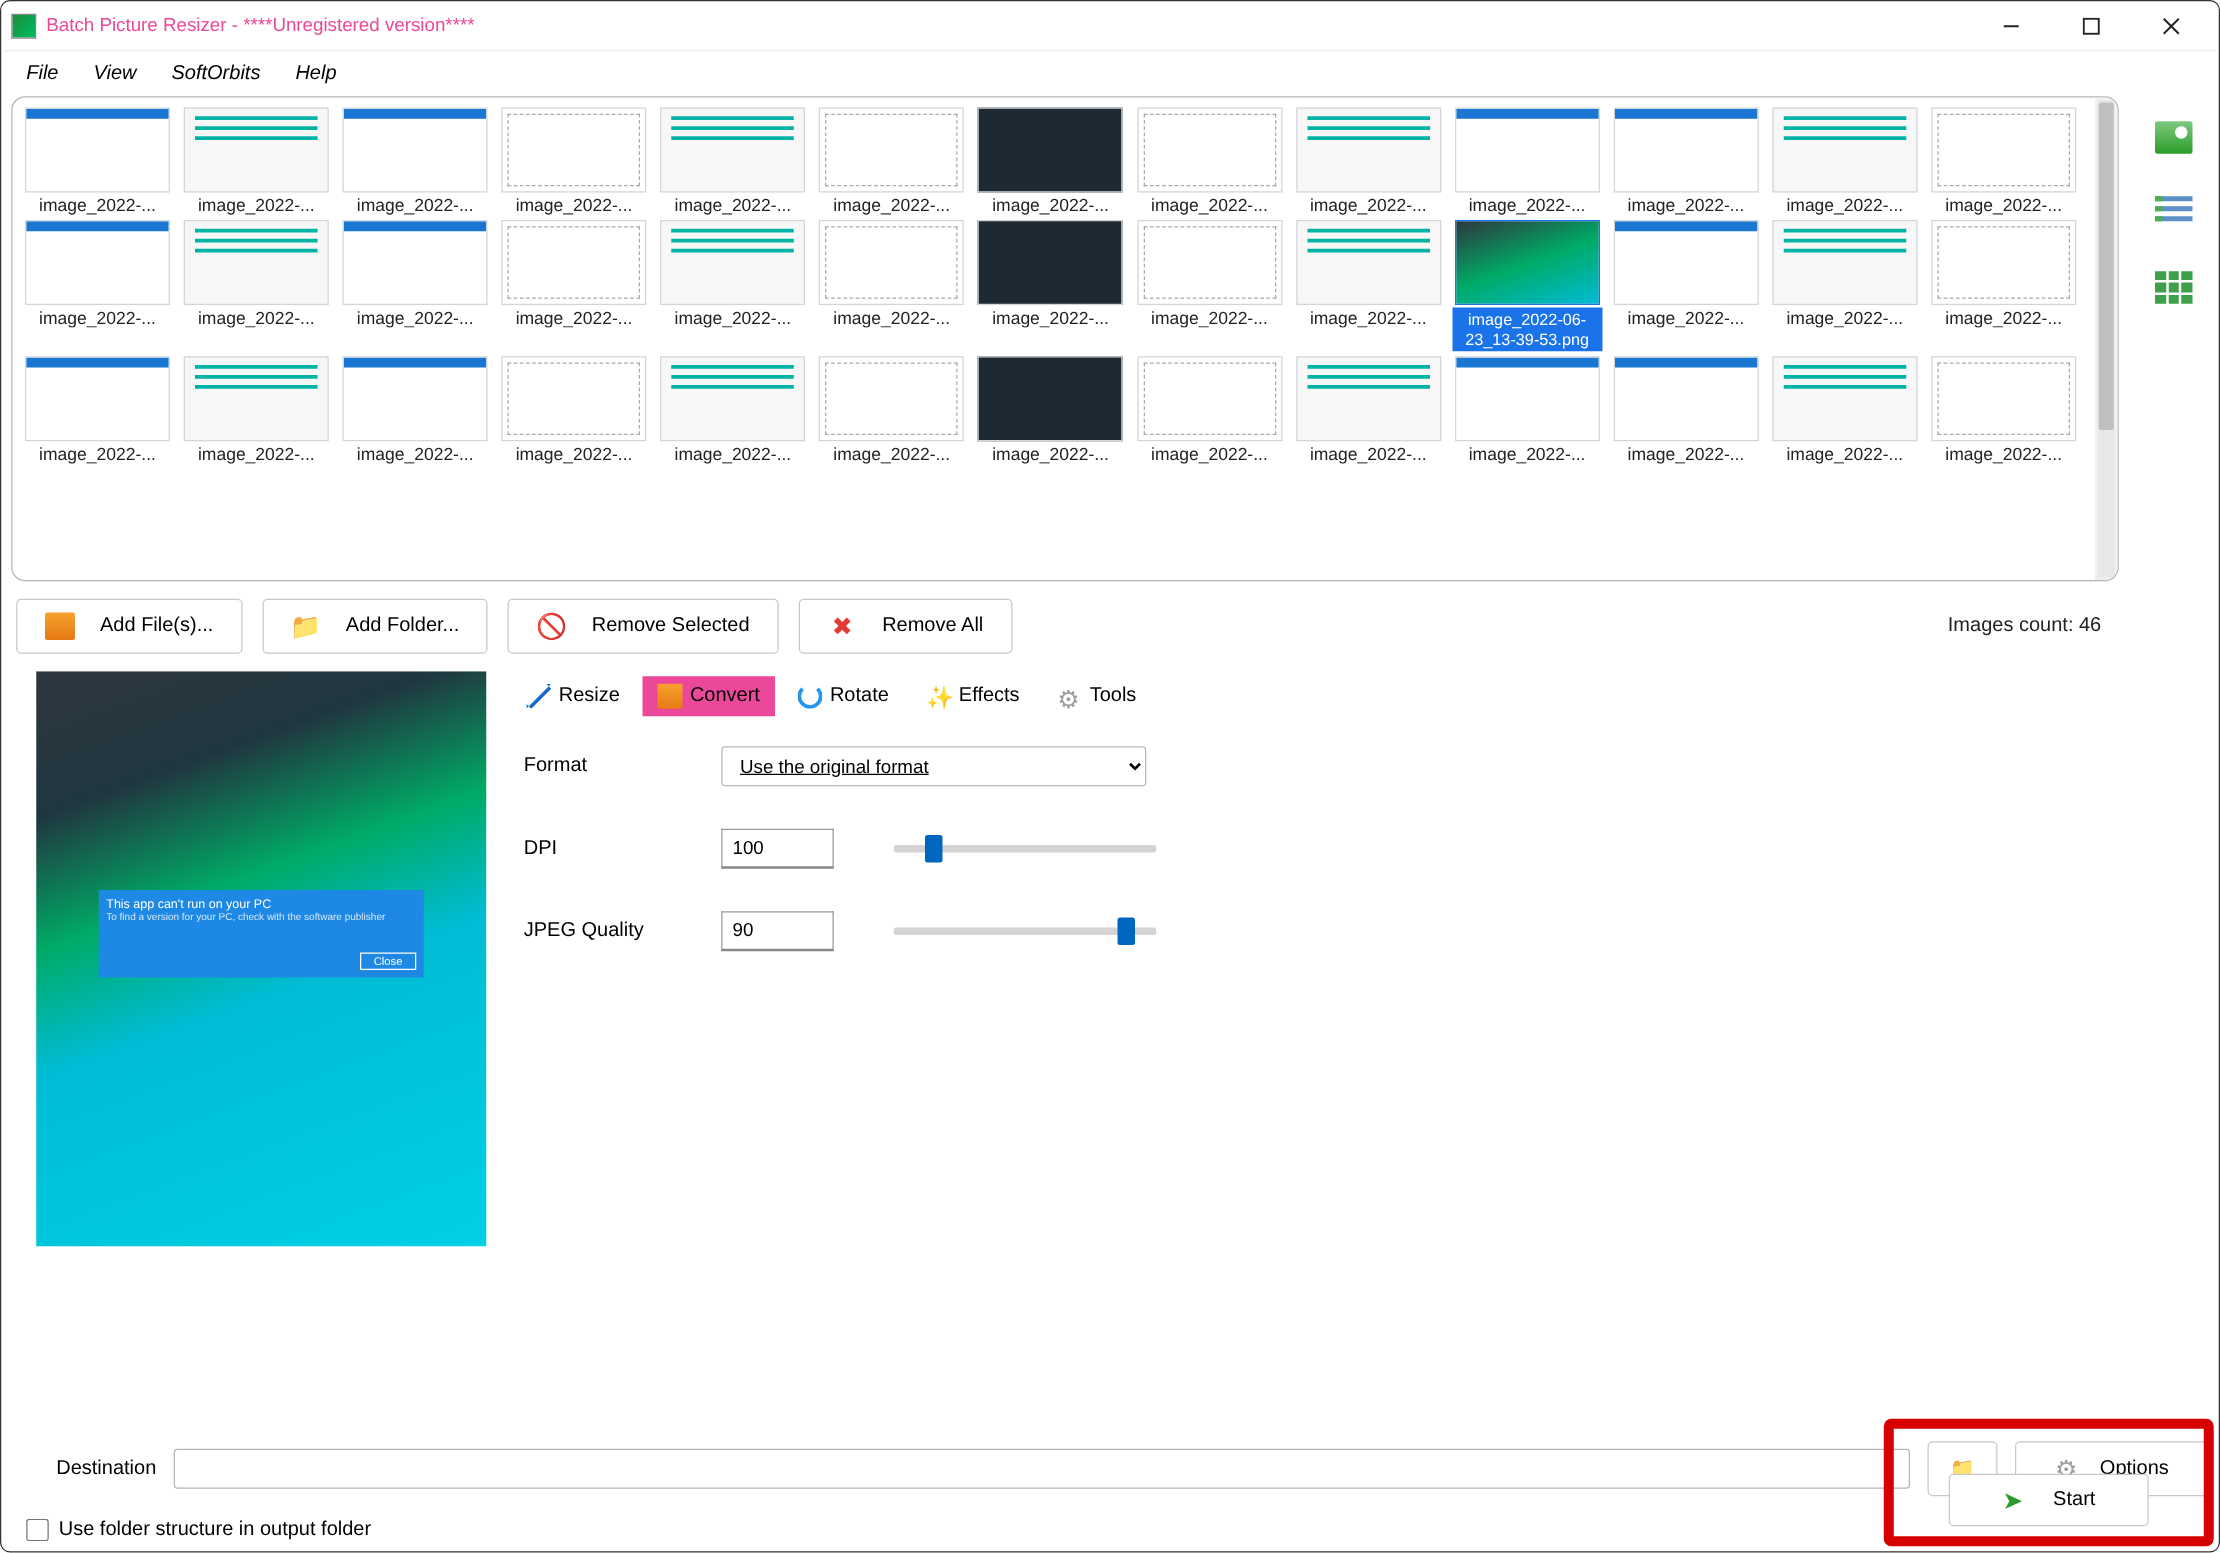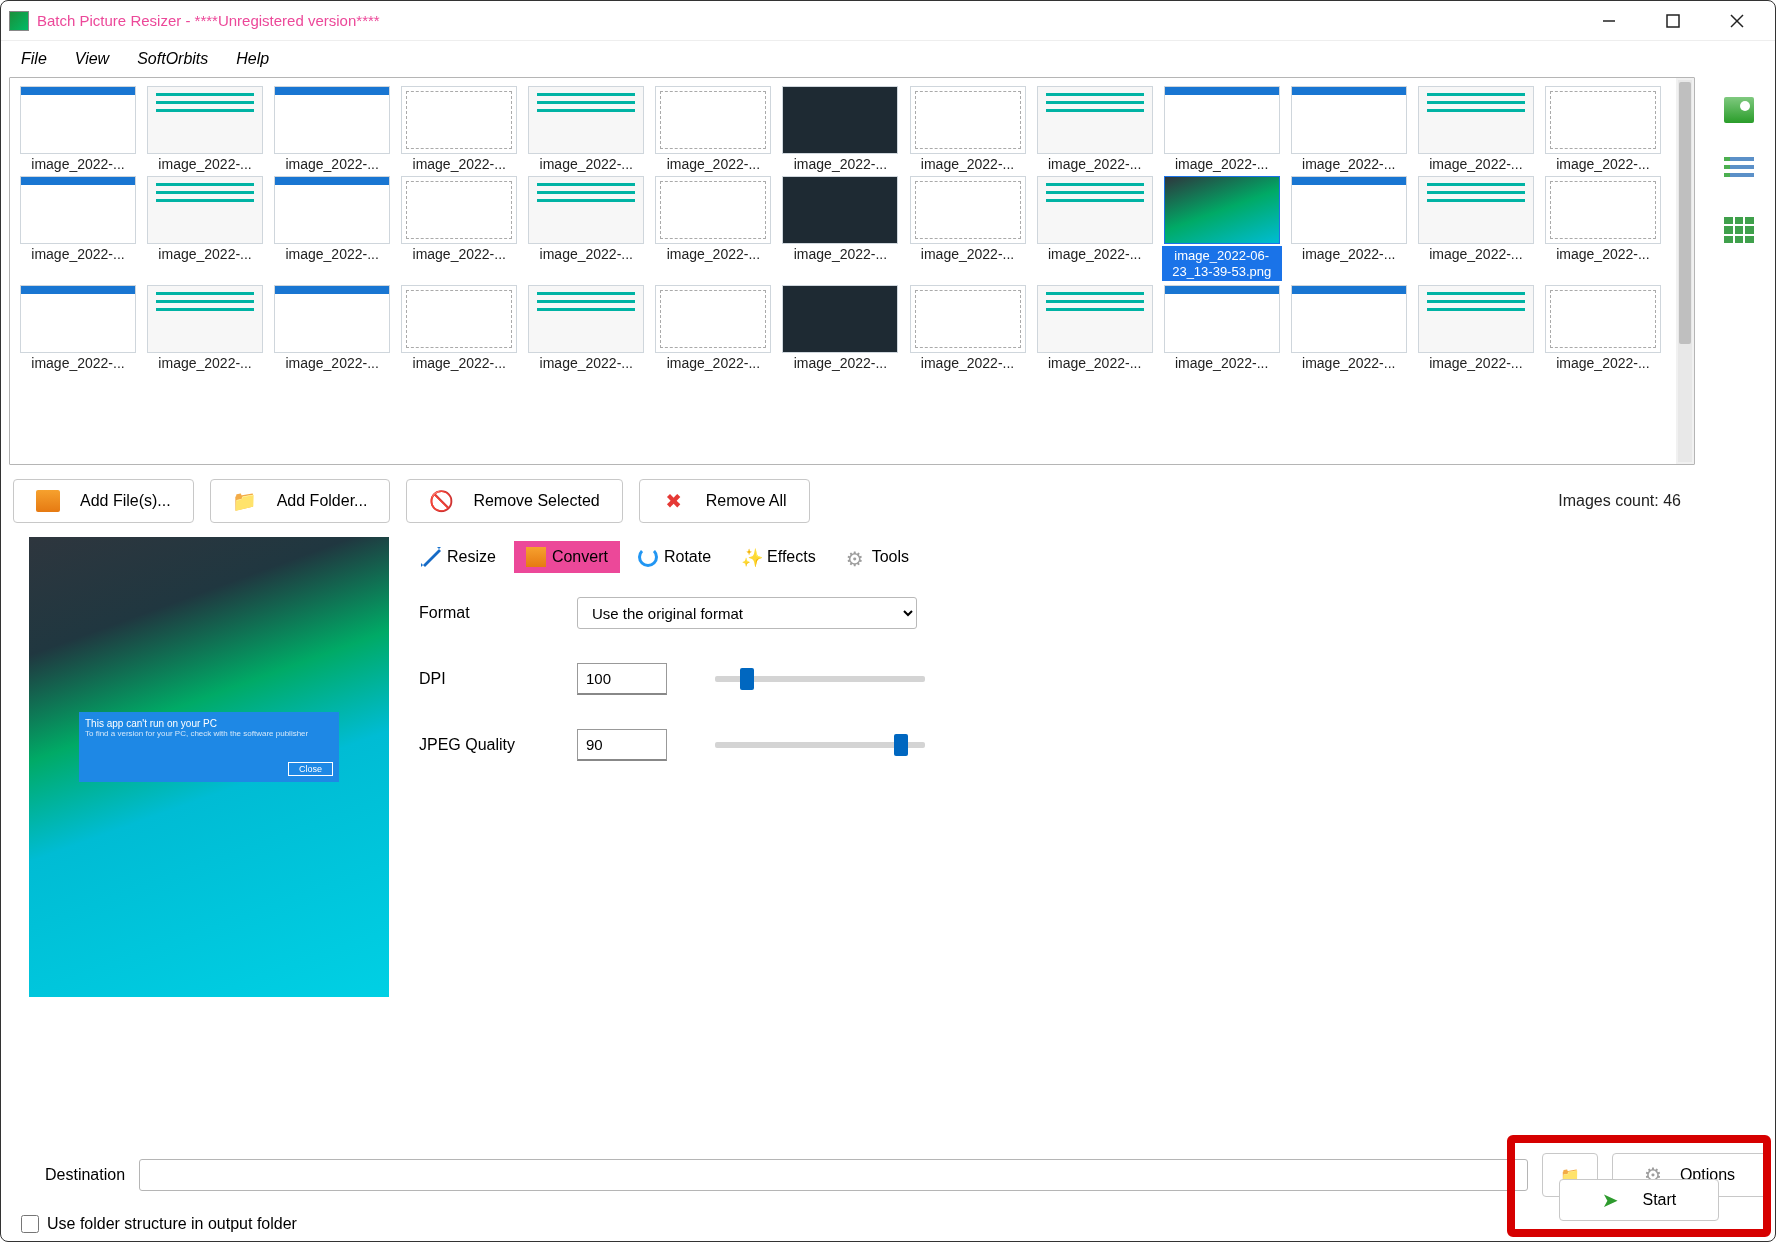--- a/index.html
+++ b/index.html
@@ -23,21 +23,21 @@
 .right-tools { width: 72px; padding: 20px 8px; display:flex; flex-direction:column; gap: 34px; align-items:center;}
 .tool-icon { width: 30px; height: 26px; }
 .tool-icon.pic { background: linear-gradient(180deg,#7fc97f,#2a9d2a); border-radius:2px; position:relative;}
 .tool-icon.pic::after { content:""; position:absolute; width:10px; height:10px; background:#fff; border-radius:50%; top:4px; right:4px;}
 .tool-icon.list { display:flex; flex-direction:column; gap:4px;}
 .tool-icon.list div { height:4px; background:#5b90c8; width:100%; border-left: 6px solid #4caf50;}
 .tool-icon.grid { display:grid; grid-template-columns:repeat(3,1fr); grid-template-rows:repeat(3,1fr); gap:2px;}
 .tool-icon.grid div { background:#3fa04b;}
 
 
-.thumb-area { border:1px solid #b5b5b5; border-radius:1px; height: 388px; overflow:hidden; position:relative; display:flex;}
+.thumb-area { border:1px solid #b5b5b5; border-radius:11px; height: 388px; overflow:hidden; position:relative; display:flex;}
 .thumb-grid { flex:1; overflow-y:auto; padding: 8px; display:grid; grid-template-columns: repeat(13, 1fr); gap: 4px 2px; align-content:start;}
 .thumb-cell { display:flex; flex-direction:column; align-items:center; width: 120px;}
 .thumb-img { width:116px; height:68px; background: #eef2f6; border:1px solid #cfd6dc; margin-bottom: 2px; position:relative; overflow:hidden;}
 .thumb-img.selected { border:1px solid #1a73e8;}
 .thumb-label { font-size: 14px; color:#222; white-space:nowrap; overflow:hidden; text-overflow:ellipsis; width: 100%; text-align:center;}
 .thumb-label.selected { background:#1a73e8; color:#fff; font-size:13px; white-space:normal; line-height:1.2; padding:2px;}
 .scrollbar { width:18px; background:#f1f1f1; position:relative;}
 .scrollbar .track { position:absolute; top:2px; bottom:2px; left:2px; right:2px; background:#e8e8e8;}
 .scrollbar .handle { position:absolute; left:3px; right:3px; top:4px; height: 68%; background:#bfbfbf; border-radius:2px;}
 
@@ -64,21 +64,21 @@
 .tab .ticon { width:20px; height:20px; display:inline-block;}
 .ticon.resize { background:linear-gradient(135deg,#2196f3,#0d47a1); clip-path: polygon(0 100%,100% 0,80% 0,100% 20%,20% 100%,0 80%);}
 .ticon.convert { background:linear-gradient(180deg,#f6a12e,#e67a12);}
 .ticon.rotate { border:3px solid #2196f3; border-radius:50%; border-top-color:transparent;}
 .ticon.effects { color:#ffb300; font-size:18px;}
 .ticon.tools { color:#9e9e9e; font-size:20px;}
 
 .form { padding: 20px 10px; display:flex; flex-direction:column; gap: 34px;}
 .form-row { display:flex; align-items:center; gap: 48px;}
 .form-row label { width: 110px; font-size:16px;}
-.form-row select { width: 340px; height: 32px; border:1px solid #b9b9b9; border-radius:3px; padding: 0 10px; font-size:15px; background:#fff;}
+.form-row select { width: 340px; height: 32px; border:1px solid #b9b9b9; border-radius:3px; padding: 0 10px; font-size:15px; background:#fff;text-decoration:underline;}
 .form-row .num { width: 90px; height: 32px; border:1px solid #999; border-bottom:2px solid #888; padding: 0 8px; font-size:15px;}
 .slider { width: 210px; height: 6px; background:#d4d4d4; position:relative; border-radius:2px;}
 .slider .knob { position:absolute; width:14px; height:22px; background:#0067c0; top:-8px; border-radius:2px;}
 .slider.dpi .knob { left: 12%;}
 .slider.jpeg .knob { left: 85%;}
 
 
 .bottom { position:absolute; left:8px; right:8px; bottom:8px; display:flex; flex-direction:column; gap: 18px;}
 .dest-row { display:flex; align-items:center; gap: 14px;}
 .dest-row label { font-size:16px; width: auto; padding-left: 36px;}

